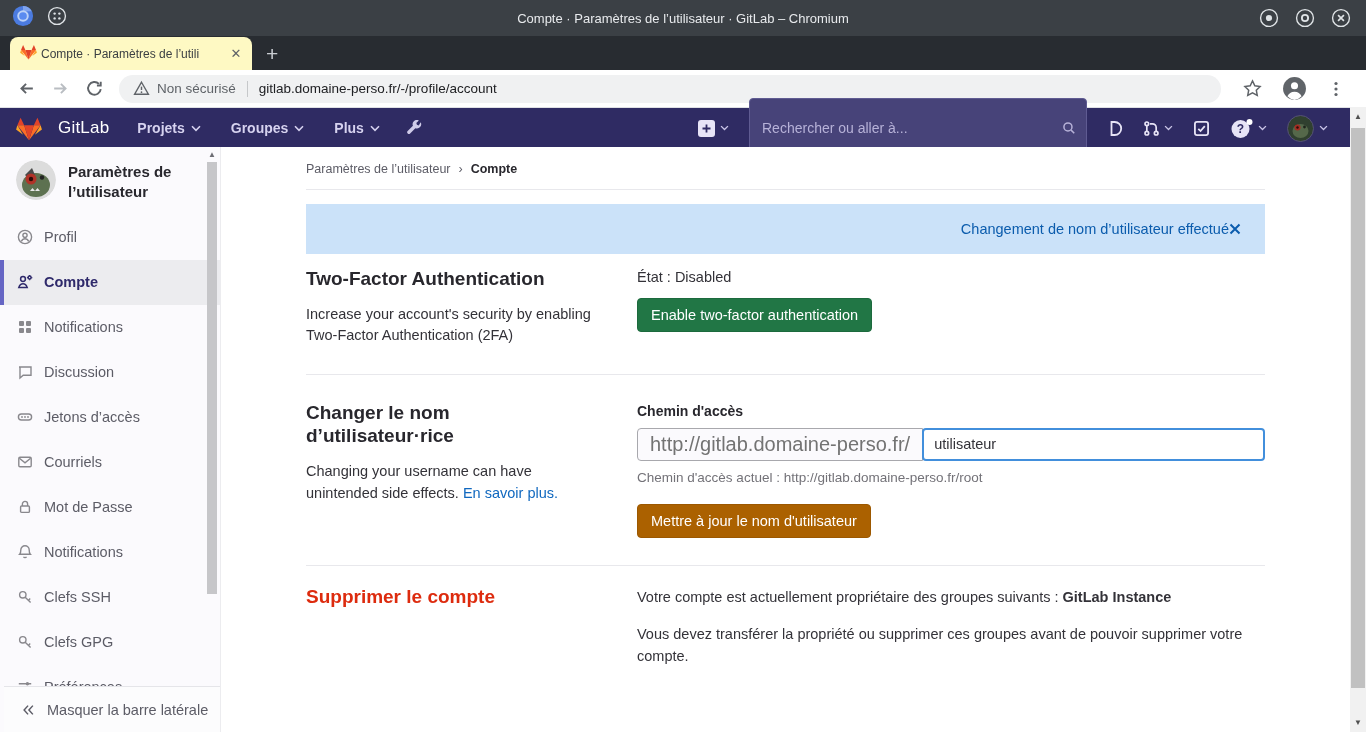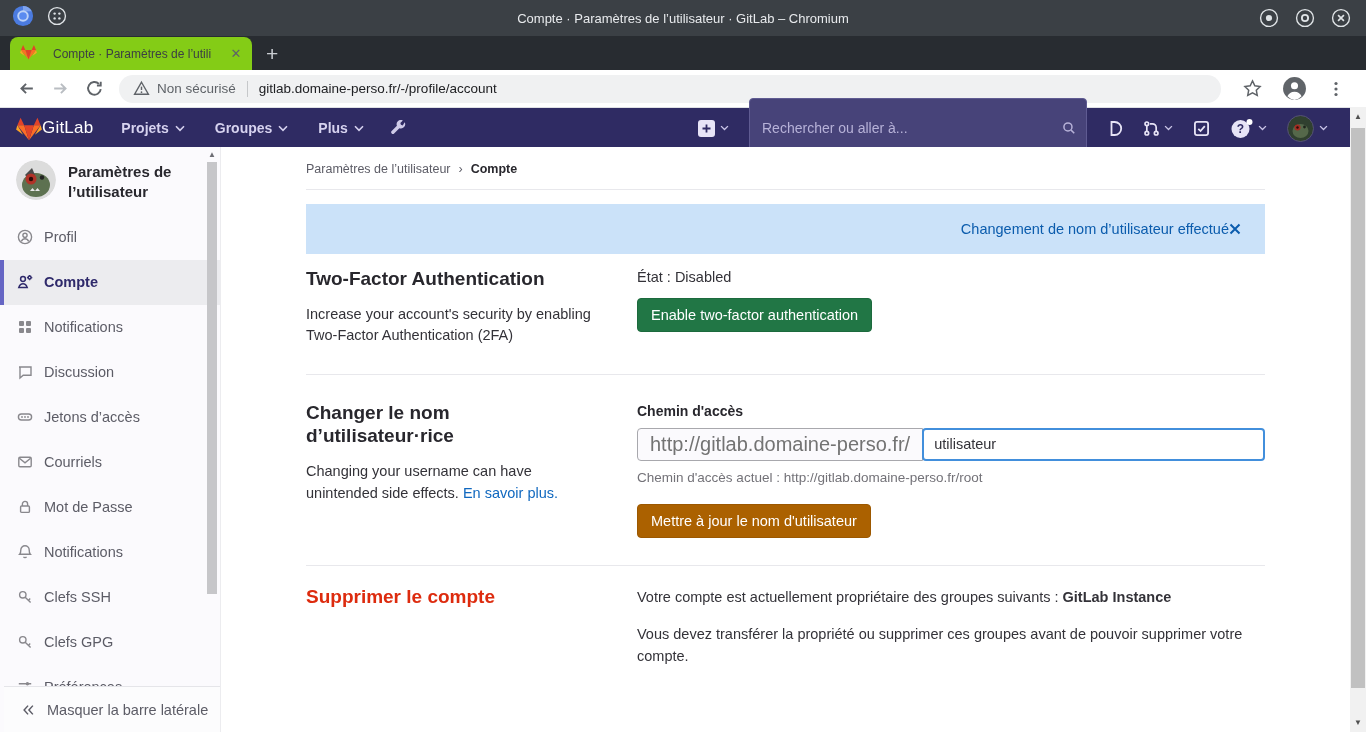--- a/index.html
+++ b/index.html
@@ -8,39 +8,39 @@
 
   
   .titlebar{height:36px;background:#3b4045;display:flex;align-items:center;position:relative;}
   .titlebar .left-icons{display:flex;align-items:center;gap:12px;padding-left:12px;}
   .win-title{position:absolute;left:50%;transform:translateX(-50%);color:#e8eaed;font-size:13px;white-space:nowrap;}
   .win-controls{margin-left:auto;display:flex;gap:14px;padding-right:14px;}
   .win-controls svg{display:block;cursor:pointer;}
 
   
   .tabstrip{height:34px;background:#282c31;display:flex;align-items:flex-end;padding-left:10px;}
-  .tab{width:224px;height:33px;background:#84cc16;border-radius:8px 8px 0 0;display:flex;align-items:center;
-    padding:0 8px 0 10px;gap:16px;font-size:12px;color:#3c4043;}
+  .tab{width:224px;height:33px;background:#fef9c3;border-radius:8px 8px 0 0;display:flex;align-items:center;
+    padding:0 8px 0 10px;gap:4px;font-size:12px;color:#3c4043;}
   .tab-title{flex:1;white-space:nowrap;overflow:hidden;}
   .tab-close{color:#5f6368;font-size:13px;width:16px;height:16px;line-height:16px;text-align:center;border-radius:8px;cursor:pointer;}
   .newtab-btn{color:#c9cdd2;font-size:21px;line-height:21px;margin:0 0 6px 14px;cursor:pointer;}
 
   
   .toolbar{height:37px;background:#fff;display:flex;align-items:center;border-bottom:1px solid #dfe1e5;padding:0 9px;}
   .nav-btn{width:34px;height:30px;display:flex;align-items:center;justify-content:center;cursor:pointer;}
   .omnibox{flex:1;height:28px;background:#f0f1f2;border-radius:14px;margin:0 10px 0 8px;display:flex;align-items:center;
     padding:0 14px;font-size:13.5px;color:#202124;min-width:0;}
   .sec-chip{display:flex;align-items:center;gap:7px;color:#5f6368;cursor:pointer;}
   .omni-sep{width:1px;height:16px;background:#c6c8ca;margin:0 11px;}
   .omni-url{white-space:nowrap;overflow:hidden;}
   .toolbar-right{display:flex;align-items:center;gap:8px;padding:0 4px;}
 
   
   .gl-navbar{height:40px;background:var(--navbar-bg,#2f2b63);display:flex;align-items:center;padding:0 12px 0 16px;}
-  .gl-brand{display:flex;align-items:center;gap:0;cursor:pointer;}
+  .gl-brand{display:flex;align-items:center;gap:16px;cursor:pointer;}
   .gl-brand-name{color:#fff;font-size:17px;letter-spacing:.2px;}
   .gl-menus{display:flex;align-items:center;gap:30px;margin-left:28px;}
   .gl-menu{display:flex;align-items:center;gap:6px;color:#d6d2ef;font-size:14px;font-weight:700;cursor:pointer;}
   .gl-wrench{margin-left:26px;cursor:pointer;display:flex;}
   .gl-right{margin-left:auto;display:flex;align-items:center;gap:20px;padding-right:26px;}
   .plus-box{display:flex;align-items:center;gap:5px;cursor:pointer;color:#cac5e8;}
   .gl-search{width:316px;height:27px;background:#474379;border:1px solid #5f5b92;border-radius:4px;display:flex;
     align-items:center;padding:16px 10px;gap:8px;}
   .gl-search input{flex:1;background:transparent;border:none;outline:none;color:#e9e6fa;font-size:14px;
     font-family:"Liberation Sans",sans-serif;}

